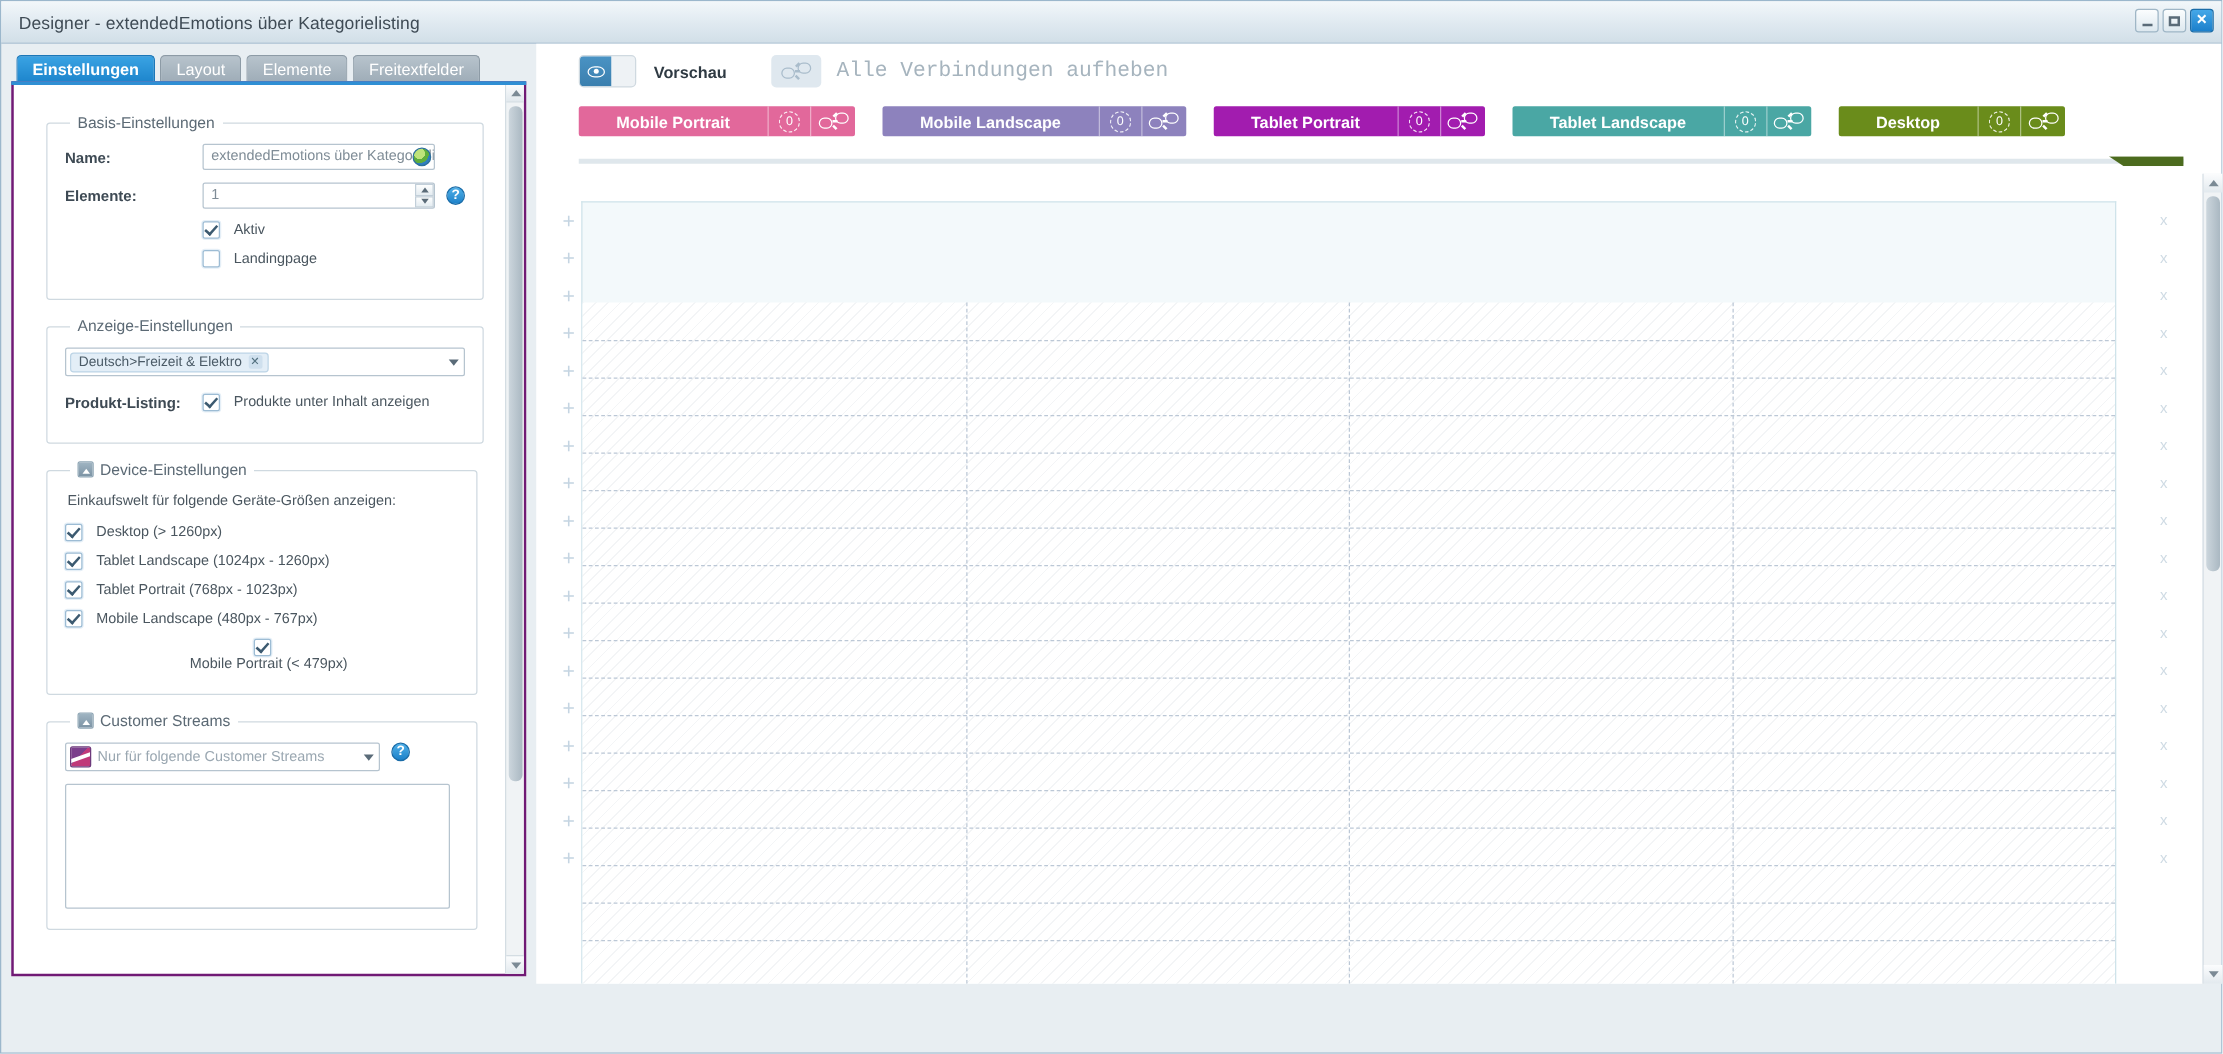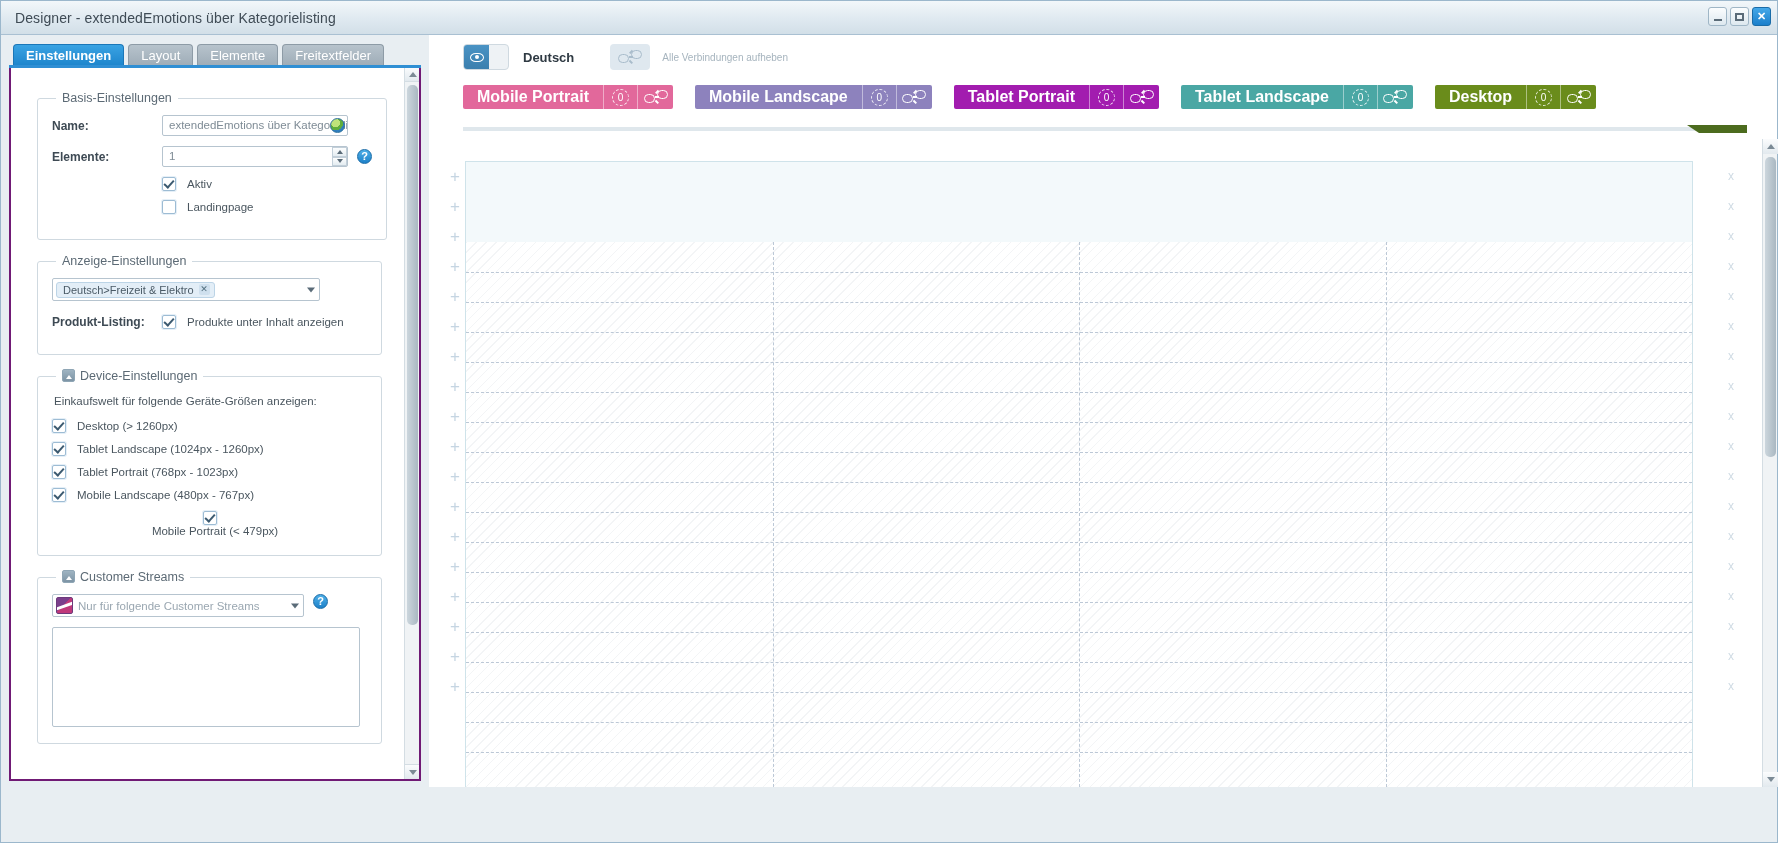--- a/index.html
+++ b/index.html
@@ -180,21 +180,21 @@
   .cb.checked::after {
     content: "";
     width: 4px; height: 8px;
     border: solid #3c5a70; border-width: 0 2px 2px 0;
     transform: rotate(42deg); margin-bottom: 2px;
   }
   .cblabel { font-size: 11.5px; color: #4a565f; margin-left: 11px; }
 
   
   .combo {
-    width: 268px; height: 23px;
+    width: 320px; height: 23px;
     border: 1px solid #b6c4cf; border-radius: 2px;
     background: #fff;
     display: flex; align-items: center;
     padding: 0 2px 0 3px; position: relative;
   }
   .tag {
     background: #e3eef7; border: 1px solid #bcd4e6; border-radius: 3px;
     font-size: 11px; color: #4a5a66;
     padding: 1px 4px 1px 6px;
     display: inline-flex; align-items: center; gap: 5px;
@@ -285,21 +285,21 @@
     display: flex; align-items: center; justify-content: center;
   }
   .eye .pupil { width: 4px; height: 4px; border-radius: 50%; background: #fff; }
   .tb-label { font-size: 13px; color: #2f3a43; font-weight: bold; margin-left: 14px; white-space: nowrap; }
 
   .tb-btn-disabled {
     width: 40px; height: 26px; border-radius: 4px;
     background: #dfe8ef; margin-left: 36px;
     display: flex; align-items: center; justify-content: center; flex: none;
   }
-  .tb-label-disabled { font-size: 10px; color: #a6b4be; margin-left: 12px; white-space: nowrap; }
+  .tb-label-disabled { font-size: 17px; color: #a6b4be; margin-left: 12px; white-space: nowrap; font-family: Liberation Mono, monospace; }
 
   
   .chain {
     position: relative; width: 24px; height: 14px;
   }
   .chain .lnk {
     position: absolute; width: 11px; height: 9px;
     border: 1.8px solid currentColor; border-radius: 5px;
   }
   .chain .l1 { left: 0; top: 4px; }
@@ -318,22 +318,22 @@
   
   #devicebar {
     position: absolute; left: 0; top: 44px; right: 0; height: 36px;
     display: flex; align-items: center; padding-left: 34px; gap: 22px;
   }
   .dev {
     height: 24px; display: flex; align-items: stretch;
     border-radius: 2px; overflow: hidden; cursor: pointer; color: #fff;
   }
   .dev .nm {
-    display: flex; align-items: center; padding: 0 14px;
-    font-size: 16px; font-weight: bold; white-space: nowrap;
+    display: flex; align-items: center; padding: 0 30px;
+    font-size: 13px; font-weight: bold; white-space: nowrap;
   }
   .dev .cnt {
     display: flex; align-items: center; justify-content: center;
     width: 34px; border-left: 1px solid rgba(255,255,255,.45);
   }
   .dev .cnt span {
     width: 17px; height: 17px; border-radius: 50%;
     border: 1px dashed rgba(255,255,255,.85);
     display: flex; align-items: center; justify-content: center;
     font-size: 10px;
@@ -592,21 +592,21 @@
   <div id="rightarea">
 
     <div id="toolbar">
       <div class="toggle">
         <span class="knob">
             <span class="eye">
               <span class="pupil"></span>
             </span>
           </span>
       </div>
-      <div class="tb-label">Deutsch</div>
+      <div class="tb-label">Vorschau</div>
 
       <div class="tb-btn-disabled">
         <span class="chain" style="color:#a9bccb;">
           <span class="lnk l1"></span>
             <span class="lnk l2"></span>
           <span class="spark">
               <i></i>
               <i></i>
               <i></i>
             </span>

